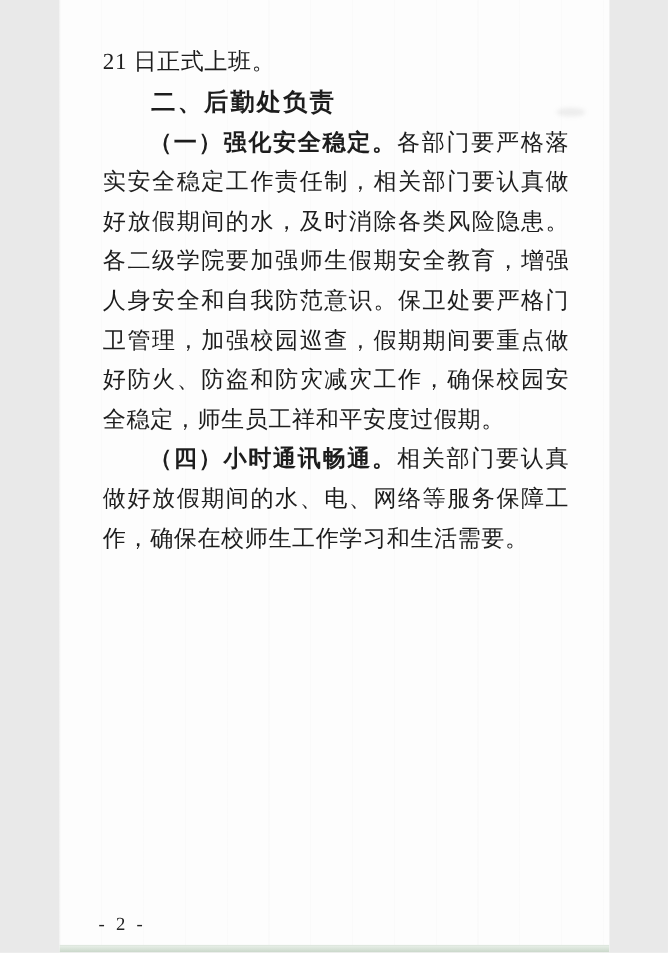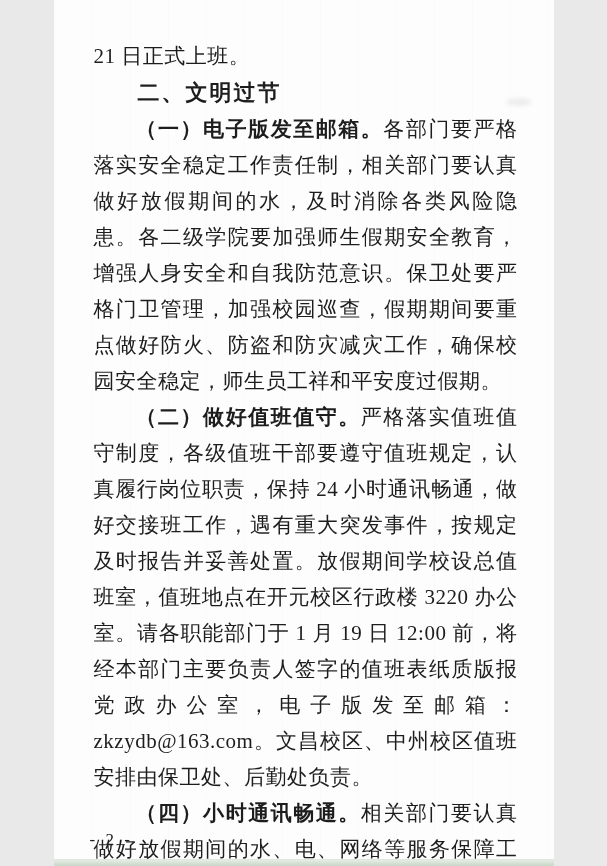--- a/index.html
+++ b/index.html
@@ -67,25 +67,24 @@
   .smudge.s2 { left: 556px; top: 110px; width: 18px; height: 7px; }
 </style>
 </head>
 <body>
 
 <div class="page">
   <div class="content">
 
     <p class="cont-line">21 日正式上班。</p>
 
-    <h2 class="section-heading">二、文明过节</h2>
+    <h2 class="section-heading">二、后勤处负责</h2>
 
-    <p class="para"><b class="lead">（一）电子版发至邮箱。</b><span>各部门要严格落实安全稳定工作责任制，相关部门要认真做好放假期间的水，及时消除各类风险隐患。各二级学院要加强师生假期安全教育，增强人身安全和自我防范意识。保卫处要严格门卫管理，加强校园巡查，假期期间要重点做好防火、防盗和防灾减灾工作，确保校园安全稳定，师生员工祥和平安度过假期。</span></p>
+    <p class="para"><b class="lead">（一）强化安全稳定。</b><span>各部门要严格落实安全稳定工作责任制，相关部门要认真做好放假期间的水，及时消除各类风险隐患。各二级学院要加强师生假期安全教育，增强人身安全和自我防范意识。保卫处要严格门卫管理，加强校园巡查，假期期间要重点做好防火、防盗和防灾减灾工作，确保校园安全稳定，师生员工祥和平安度过假期。</span></p>
 
-    <p class="para"><b class="lead">（二）做好值班值守。</b><span>严格落实值班值守制度，各级值班干部要遵守值班规定，认真履行岗位职责，保持 24 小时通讯畅通，做好交接班工作，遇有重大突发事件，按规定及时报告并妥善处置。放假期间学校设总值班室，值班地点在开元校区行政楼 3220 办公室。请各职能部门于 1 月 19 日 12:00 前，将经本部门主要负责人签字的值班表纸质版报党政办公室，电子版发至邮箱：zkzydb@163.com。文昌校区、中州校区值班安排由保卫处、后勤处负责。</span></p>
 
 
     <p class="para"><b class="lead">（四）小时通讯畅通。</b><span>相关部门要认真做好放假期间的水、电、网络等服务保障工作，确保在校师生工作学习和生活需要。</span></p>
 
   </div>
 
   <div class="smudge s1"></div>
   <div class="smudge s2"></div>
 
   <div class="page-number">- 2 -</div>

